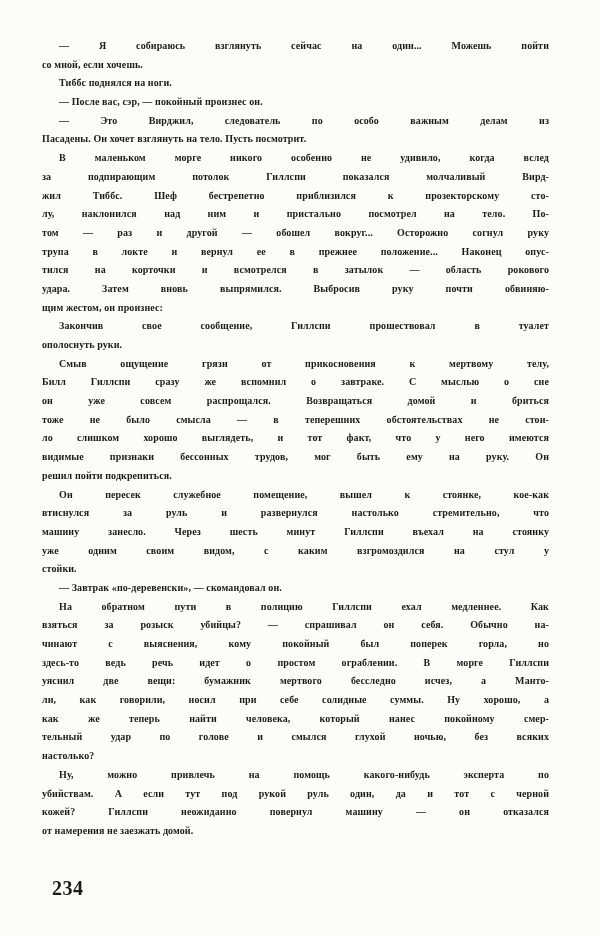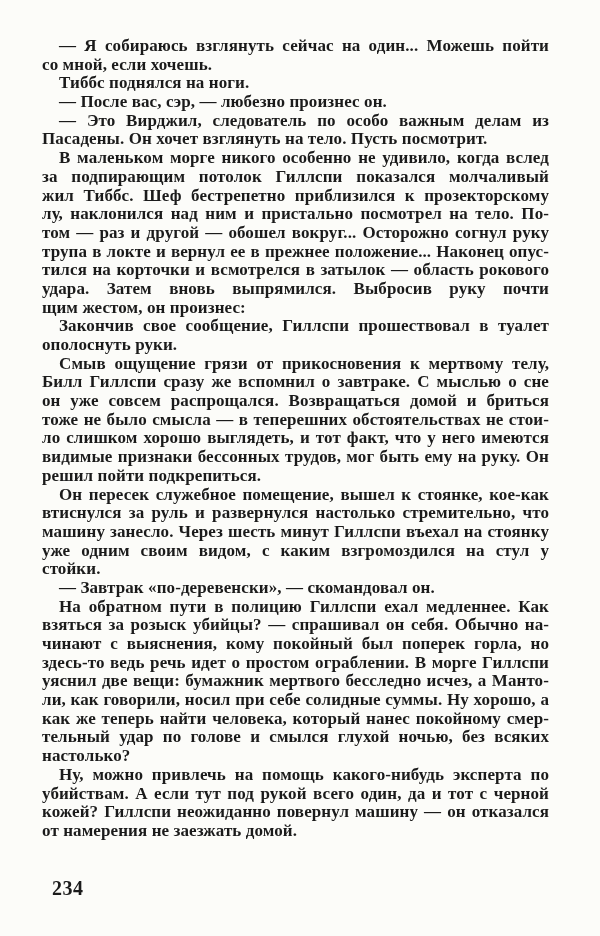--- a/index.html
+++ b/index.html
@@ -17,21 +17,21 @@
     position: relative;
     overflow: hidden;
     font-family: "Liberation Serif", "DejaVu Serif", serif;
   }
   .text-block {
     position: absolute;
     left: 42px;
     top: 37px;
     width: 507px;
     color: var(--ink);
-    font-size: 17px;
+    font-size: 10px;
     font-weight: 700;
     line-height: 18.7px;
     letter-spacing: 0.1px;
   }
   .para {
     margin: 0;
     padding: 0;
   }
   .line {
     text-align: justify;
@@ -61,21 +61,21 @@
 
 <div class="text-block" id="text-block">
     <div class="para">
       <div class="line first">— Я собираюсь взглянуть сейчас на один... Можешь пойти</div>
       <div class="line noj">со мной, если хочешь.</div>
     </div>
     <div class="para">
       <div class="line first noj">Тиббс поднялся на ноги.</div>
     </div>
     <div class="para">
-      <div class="line first noj">— После вас, сэр, — любезно произнес он.</div>
+      <div class="line first noj">— После вас, сэр, — покойный произнес он.</div>
     </div>
     <div class="para">
       <div class="line first">— Это Вирджил, следователь по особо важным делам из</div>
       <div class="line noj">Пасадены. Он хочет взглянуть на тело. Пусть посмотрит.</div>
     </div>
     <div class="para">
       <div class="line first">В маленьком морге никого особенно не удивило, когда вслед</div>
       <div class="line">за подпирающим потолок Гиллспи показался молчаливый Вирд-</div>
       <div class="line">жил Тиббс. Шеф бестрепетно приблизился к прозекторскому сто-</div>
       <div class="line">лу, наклонился над ним и пристально посмотрел на тело. По-</div>
@@ -114,19 +114,19 @@
       <div class="line">чинают с выяснения, кому покойный был поперек горла, но</div>
       <div class="line">здесь-то ведь речь идет о простом ограблении. В морге Гиллспи</div>
       <div class="line">уяснил две вещи: бумажник мертвого бесследно исчез, а Манто-</div>
       <div class="line">ли, как говорили, носил при себе солидные суммы. Ну хорошо, а</div>
       <div class="line">как же теперь найти человека, который нанес покойному смер-</div>
       <div class="line">тельный удар по голове и смылся глухой ночью, без всяких</div>
       <div class="line noj">настолько?</div>
     </div>
     <div class="para">
       <div class="line first">Ну, можно привлечь на помощь какого-нибудь эксперта по</div>
-      <div class="line">убийствам. А если тут под рукой всего один, да и тот с черной</div>
+      <div class="line">убийствам. А если тут под рукой руль один, да и тот с черной</div>
       <div class="line">кожей? Гиллспи неожиданно повернул машину — он отказался</div>
       <div class="line noj">от намерения не заезжать домой.</div>
     </div>
   </div>
 
 <div class="page-number">234</div>
 
 </body></html>

